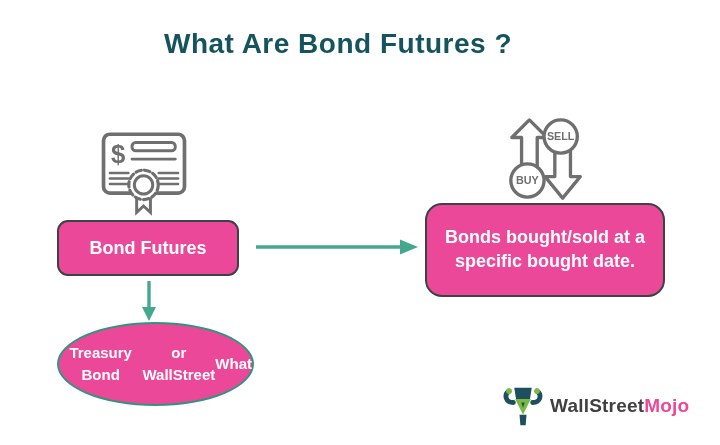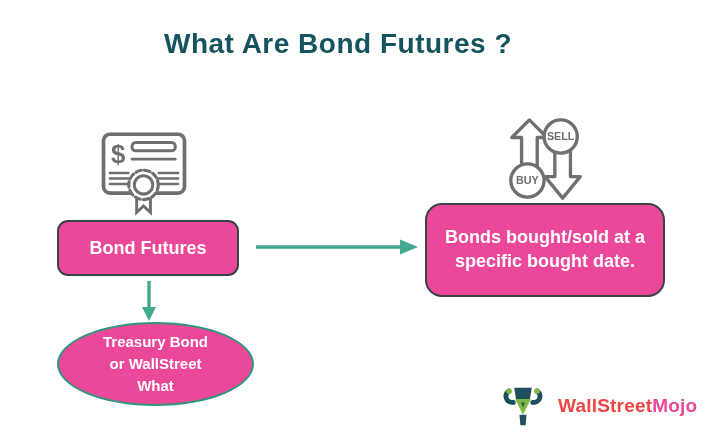--- a/index.html
+++ b/index.html
@@ -22,27 +22,27 @@
     left:57px;top:220px;width:182px;height:56px;border:2px solid #3a4444;
     border-radius:11px;font-size:18px;
   }
   .definition{
     left:425px;top:203px;width:240px;height:94px;border:2px solid #3a4444;
     border-radius:17px;font-size:18px;line-height:1.32;padding:4px 6px;
     flex-direction:column;
   }
   .bond-types{
     left:57px;top:322px;width:197px;height:84px;border:2.5px solid #2e967c;
-    border-radius:50%;font-size:15px;line-height:1.45;flex-direction:column;
+    border-radius:50%;font-size:15px;line-height:1.45;
   }
   .h-arrow{position:absolute;left:250px;top:236px;width:172px;height:22px;}
   .v-arrow{position:absolute;left:138px;top:278px;width:22px;height:44px;}
   .logo{position:absolute;left:502px;top:383px;display:flex;align-items:center;gap:6px;}
   .logo-text{font-size:19px;font-weight:bold;letter-spacing:.2px;}
-  .logo-text .dark{color:#ef4444;margin-left:8px;}
+  .logo-text .dark{color:#404040;}
   .logo-text .teal{color:#ec4899;}
 </style>
 </head>
 <body>
 
 <div class="canvas">
 
   <div class="title">What Are Bond Futures ?</div>
 
   <svg class="cert-icon" viewBox="0 0 100 94">

